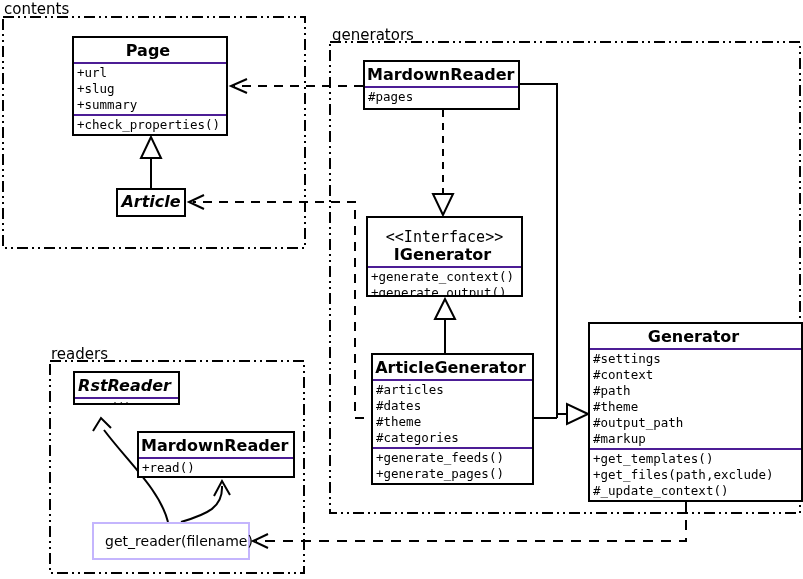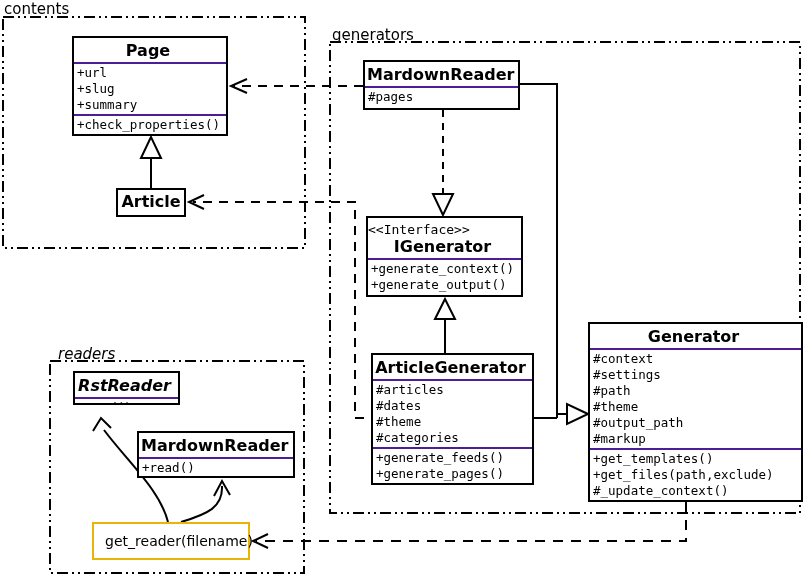--- a/index.html
+++ b/index.html
@@ -15,32 +15,32 @@
   }
   .uml {
     position:absolute; box-sizing:border-box;
     border:2px solid #000; background:#fff; overflow:hidden;
   }
   .uml .title {
     font-weight:bold; font-size:16px; line-height:19px;
     text-align:center; padding:3px 6px 2px 2px; white-space:nowrap;
   }
   .uml .stereo {
-    font-family:"DejaVu Sans Mono", monospace; font-size:13px;
-    line-height:15px; text-align:left; padding-top:4px; white-space:nowrap;
+    font-family:"DejaVu Sans Mono", monospace; font-size:15px;
+    line-height:15px; text-align:center; padding-top:12px; white-space:nowrap;
   }
   .uml .sec {
     border-top:2px solid #4c1d95; padding:1px 3px;
   }
   .uml .sec .ln {
     font-family:"DejaVu Sans Mono", monospace; font-size:12.5px;
     line-height:16px; white-space:nowrap;
   }
   .plain {
-    position:absolute; box-sizing:border-box; border:2px solid #eab308;
+    position:absolute; box-sizing:border-box; border:2px solid #c4b5fd;
     background:#fff; display:flex; align-items:center; justify-content:center;
     font-size:14px; white-space:nowrap;padding-left:16px;
   }
 </style>
 </head>
 <body>
 
 <svg class="layer" viewBox="0 0 803 579" fill="none" stroke="#000" stroke-width="2">
 
   <rect x="3" y="17" width="302" height="231" stroke-dasharray="11 4 2 4 2 4"></rect>
@@ -90,36 +90,36 @@
   </g>
 
   <g>
     <path d="M181,522 C208,514 223,507 222,486"></path>
     <polyline points="214,496 222,481 230,495"></polyline>
   </g>
 </svg>
 
 <div class="pkg-label" style="left:4px; top:1px;">contents</div>
 <div class="pkg-label" style="left:332px; top:27px;">generators</div>
-<div class="pkg-label" style="left:58px; top:346px;font-style:italic;">readers</div>
+<div class="pkg-label" style="left:51px; top:346px;">readers</div>
 
 <div class="uml" style="left:72px; top:36px; width:156px; height:100px;">
   <div class="title">Page</div>
   <div class="sec">
     <div class="ln">+url</div>
     <div class="ln">+slug</div>
     <div class="ln">+summary</div>
   </div>
   <div class="sec">
     <div class="ln">+check_properties()</div>
   </div>
 </div>
 
 <div class="uml" style="left:116px; top:188px; width:70px; height:29px;">
-  <div class="title" style="padding:1px 0; line-height:21px;">Article</div>
+  <div class="title" style="padding:1px 0; line-height:21px;font-style:italic;">Article</div>
 </div>
 
 <div class="uml" style="left:363px; top:60px; width:157px; height:50px;">
   <div class="title">MardownReader</div>
   <div class="sec">
     <div class="ln">#pages</div>
   </div>
 </div>
 
 <div class="uml" style="left:366px; top:216px; width:157px; height:81px;">
@@ -141,22 +141,22 @@
   </div>
   <div class="sec">
     <div class="ln">+generate_feeds()</div>
     <div class="ln">+generate_pages()</div>
   </div>
 </div>
 
 <div class="uml" style="left:588px; top:322px; width:215px; height:180px;">
   <div class="title">Generator</div>
   <div class="sec">
+    <div class="ln">#settings</div>
     <div class="ln">#context</div>
-    <div class="ln">#settings</div>
     <div class="ln">#path</div>
     <div class="ln">#theme</div>
     <div class="ln">#output_path</div>
     <div class="ln">#markup</div>
   </div>
   <div class="sec">
     <div class="ln">+get_templates()</div>
     <div class="ln">+get_files(path,exclude)</div>
     <div class="ln">#_update_context()</div>
   </div>

